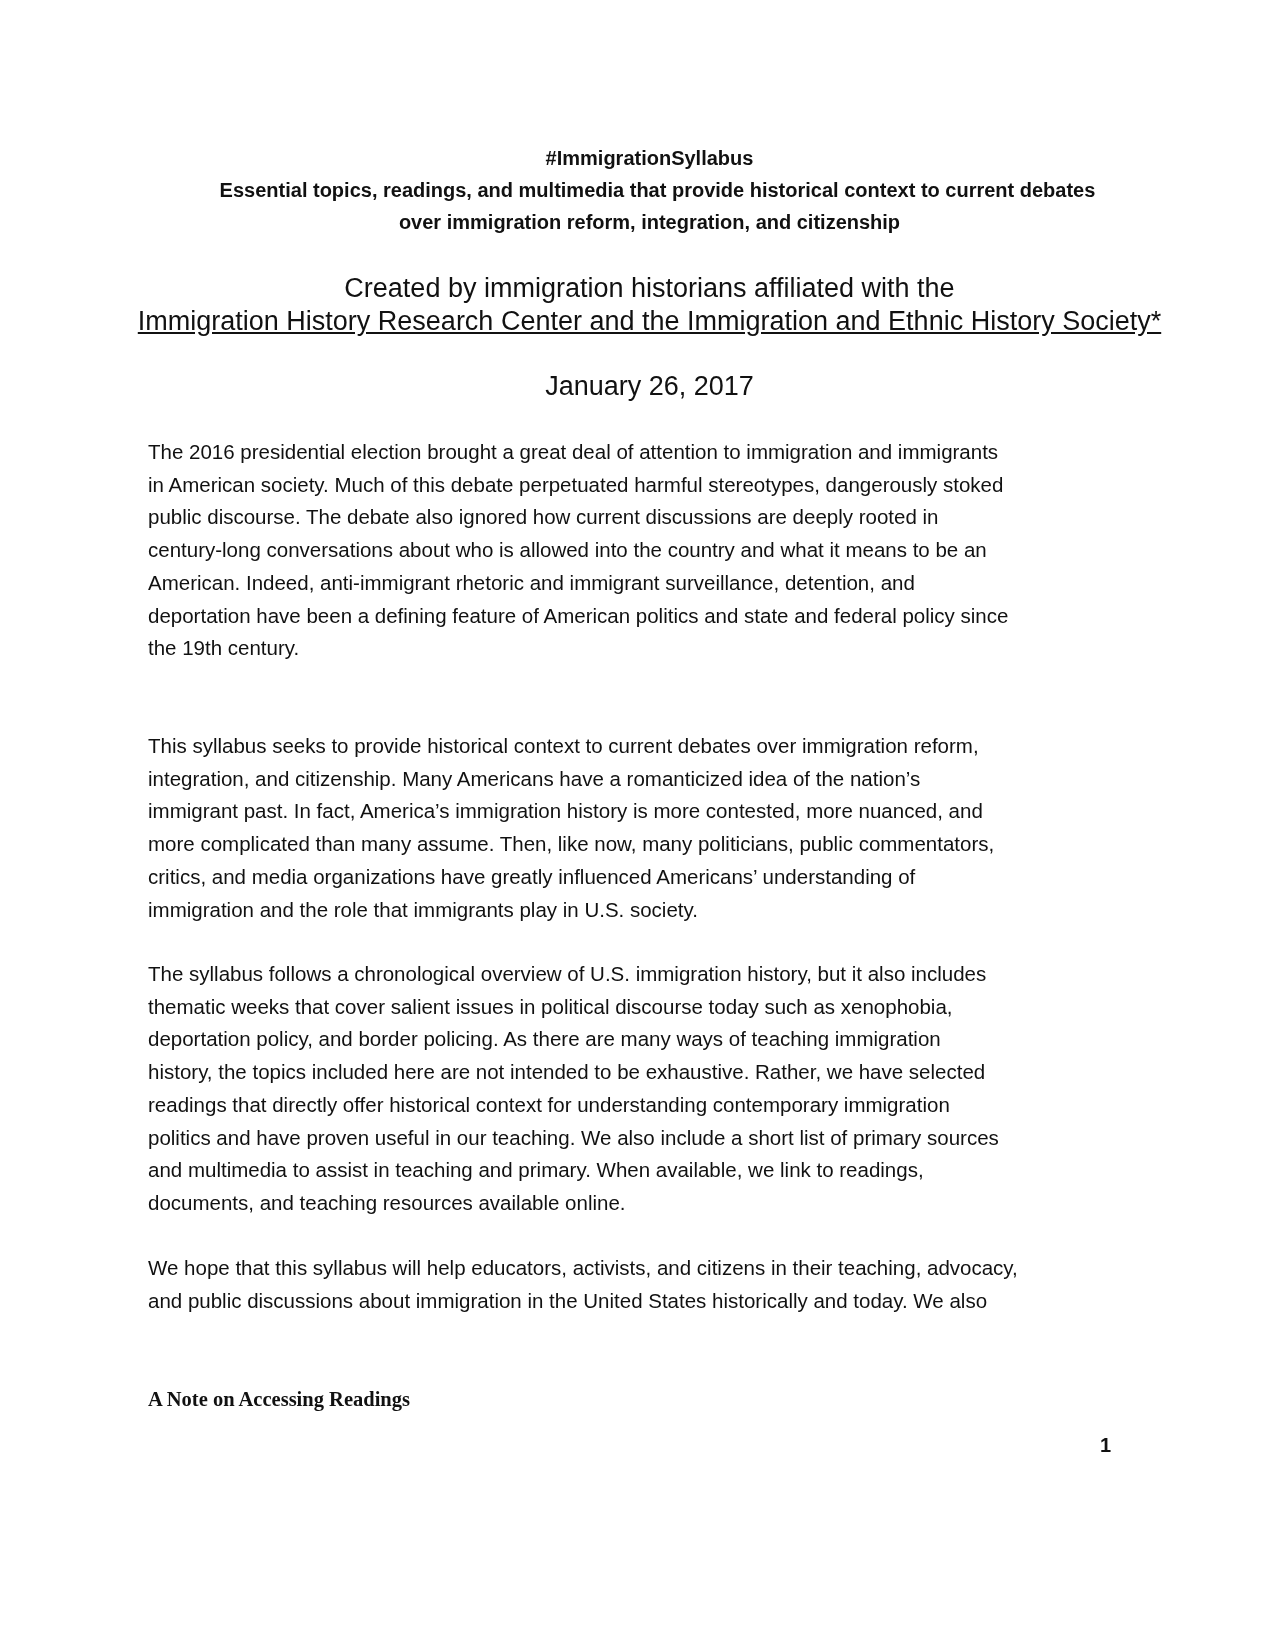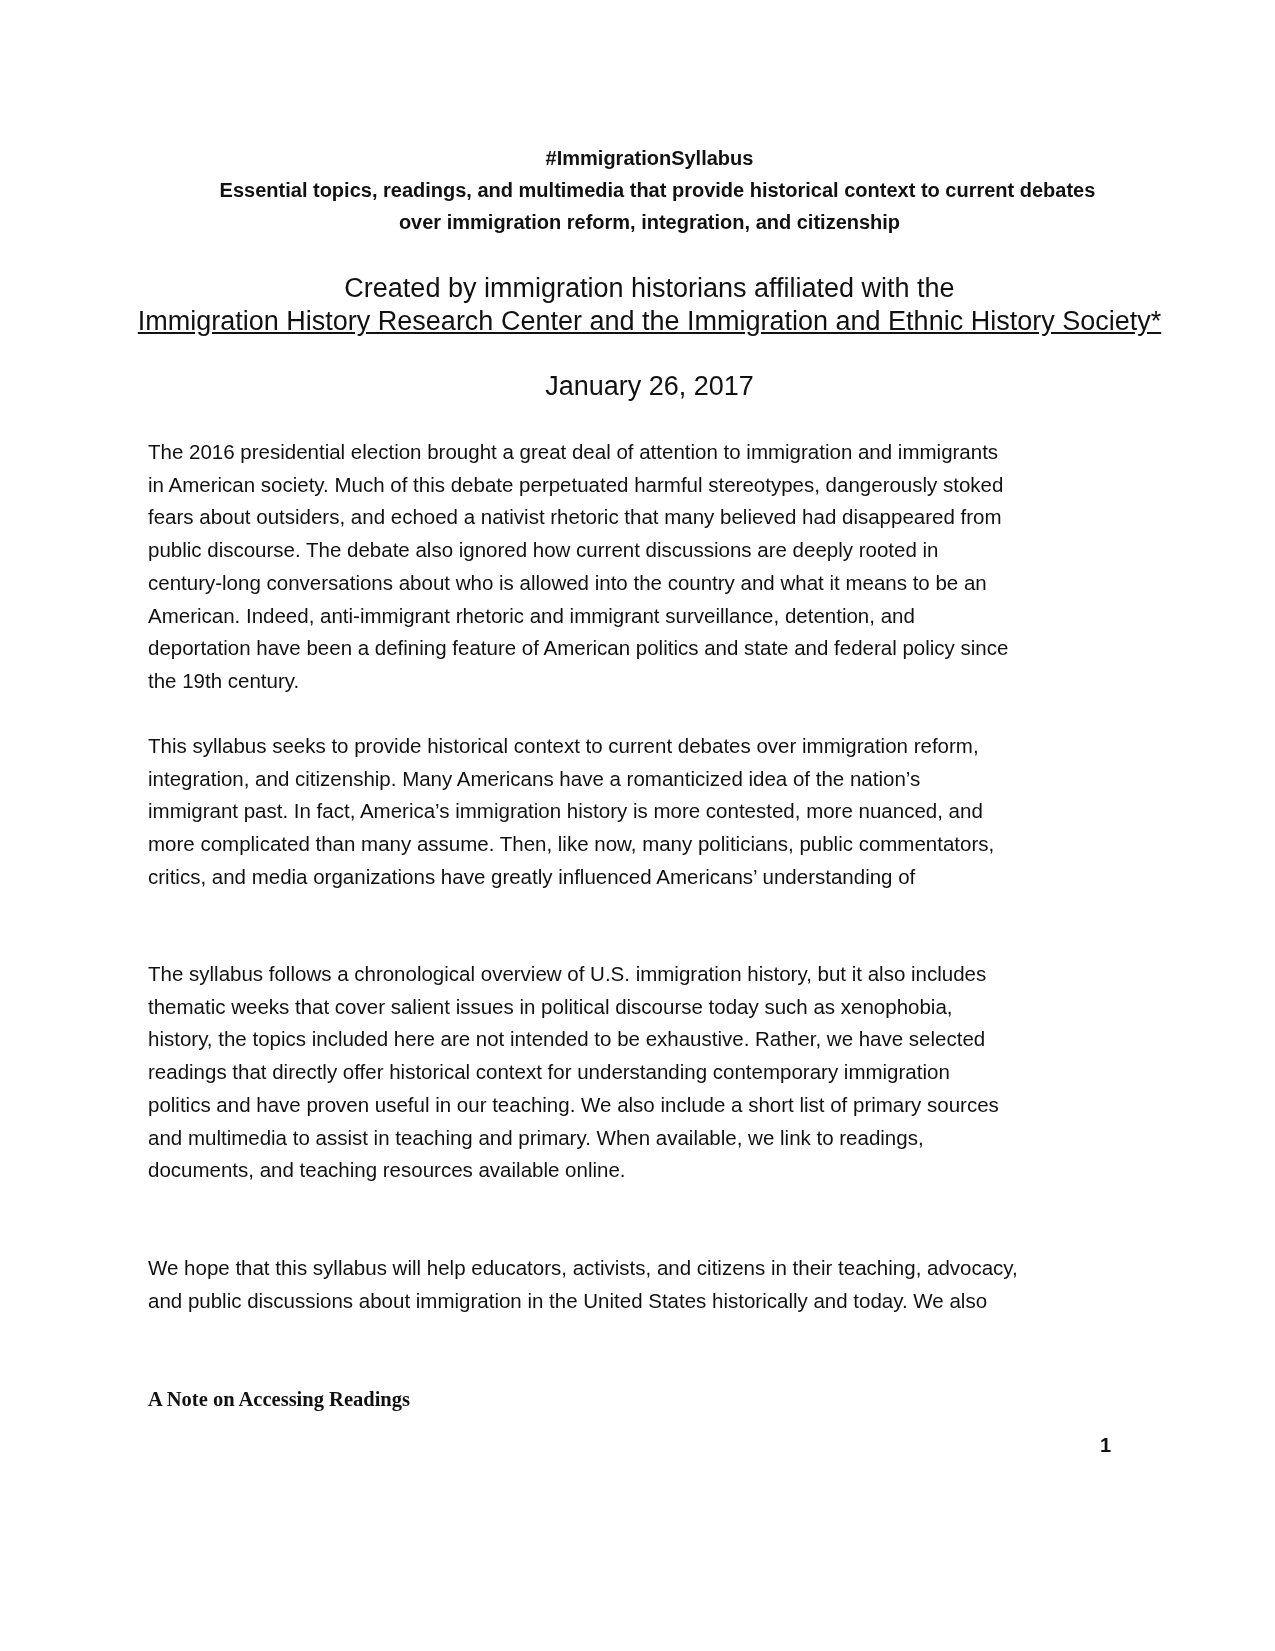--- a/index.html
+++ b/index.html
@@ -24,39 +24,40 @@
   <div class="center hdr" style="top:206px;">over immigration reform, integration, and citizenship</div>
 
   <div class="center sub" style="top:272px;">Created by immigration historians affiliated with the</div>
   <div class="center sub" style="top:305px;text-decoration:underline;">Immigration History Research Center and the Immigration and Ethnic History Society*</div>
 
   <div class="center sub" style="top:370px;">January 26, 2017</div>
 
   <div class="body-p" style="top:436px;">
     <span class="line">The 2016 presidential election brought a great deal of attention to immigration and immigrants</span>
     <span class="line">in American society. Much of this debate perpetuated harmful stereotypes, dangerously stoked</span>
-    <span class="line">fears about outsiders, and echoed a nativist rhetoric that many believed had disappeared from</span>
     <span class="line">public discourse. The debate also ignored how current discussions are deeply rooted in</span>
     <span class="line">century-long conversations about who is allowed into the country and what it means to be an</span>
     <span class="line">American. Indeed, anti-immigrant rhetoric and immigrant surveillance, detention, and</span>
     <span class="line">deportation have been a defining feature of American politics and state and federal policy since</span>
     <span class="line">the 19th century.</span>
   </div>
 
   <div class="body-p" style="top:730px;">
     <span class="line">This syllabus seeks to provide historical context to current debates over immigration reform,</span>
     <span class="line">integration, and citizenship. Many Americans have a romanticized idea of the nation’s</span>
     <span class="line">immigrant past. In fact, America’s immigration history is more contested, more nuanced, and</span>
     <span class="line">more complicated than many assume. Then, like now, many politicians, public commentators,</span>
     <span class="line">critics, and media organizations have greatly influenced  Americans’ understanding of</span>
+    <span class="line">immigration and the role that immigrants play in U.S. society.</span>
   </div>
 
   <div class="body-p" style="top:958px;">
     <span class="line">The syllabus follows a chronological overview of U.S. immigration history, but it also includes</span>
     <span class="line">thematic weeks that cover salient issues in political discourse today such as xenophobia,</span>
+    <span class="line">deportation policy, and border policing. As there are many ways of teaching immigration</span>
     <span class="line">history, the topics included here are not intended to be exhaustive. Rather, we have selected</span>
     <span class="line">readings that directly offer historical context for understanding contemporary immigration</span>
     <span class="line">politics and have proven useful in our teaching.  We also include a short list of primary sources</span>
     <span class="line">and multimedia to assist in teaching and primary. When available, we link to readings,</span>
     <span class="line">documents, and teaching resources available online.</span>
   </div>
 
   <div class="body-p" style="top:1252px;">
     <span class="line">We hope that this syllabus will help educators, activists, and citizens in their teaching, advocacy,</span>
     <span class="line">and public discussions about immigration in the United States historically and today. We also</span>

